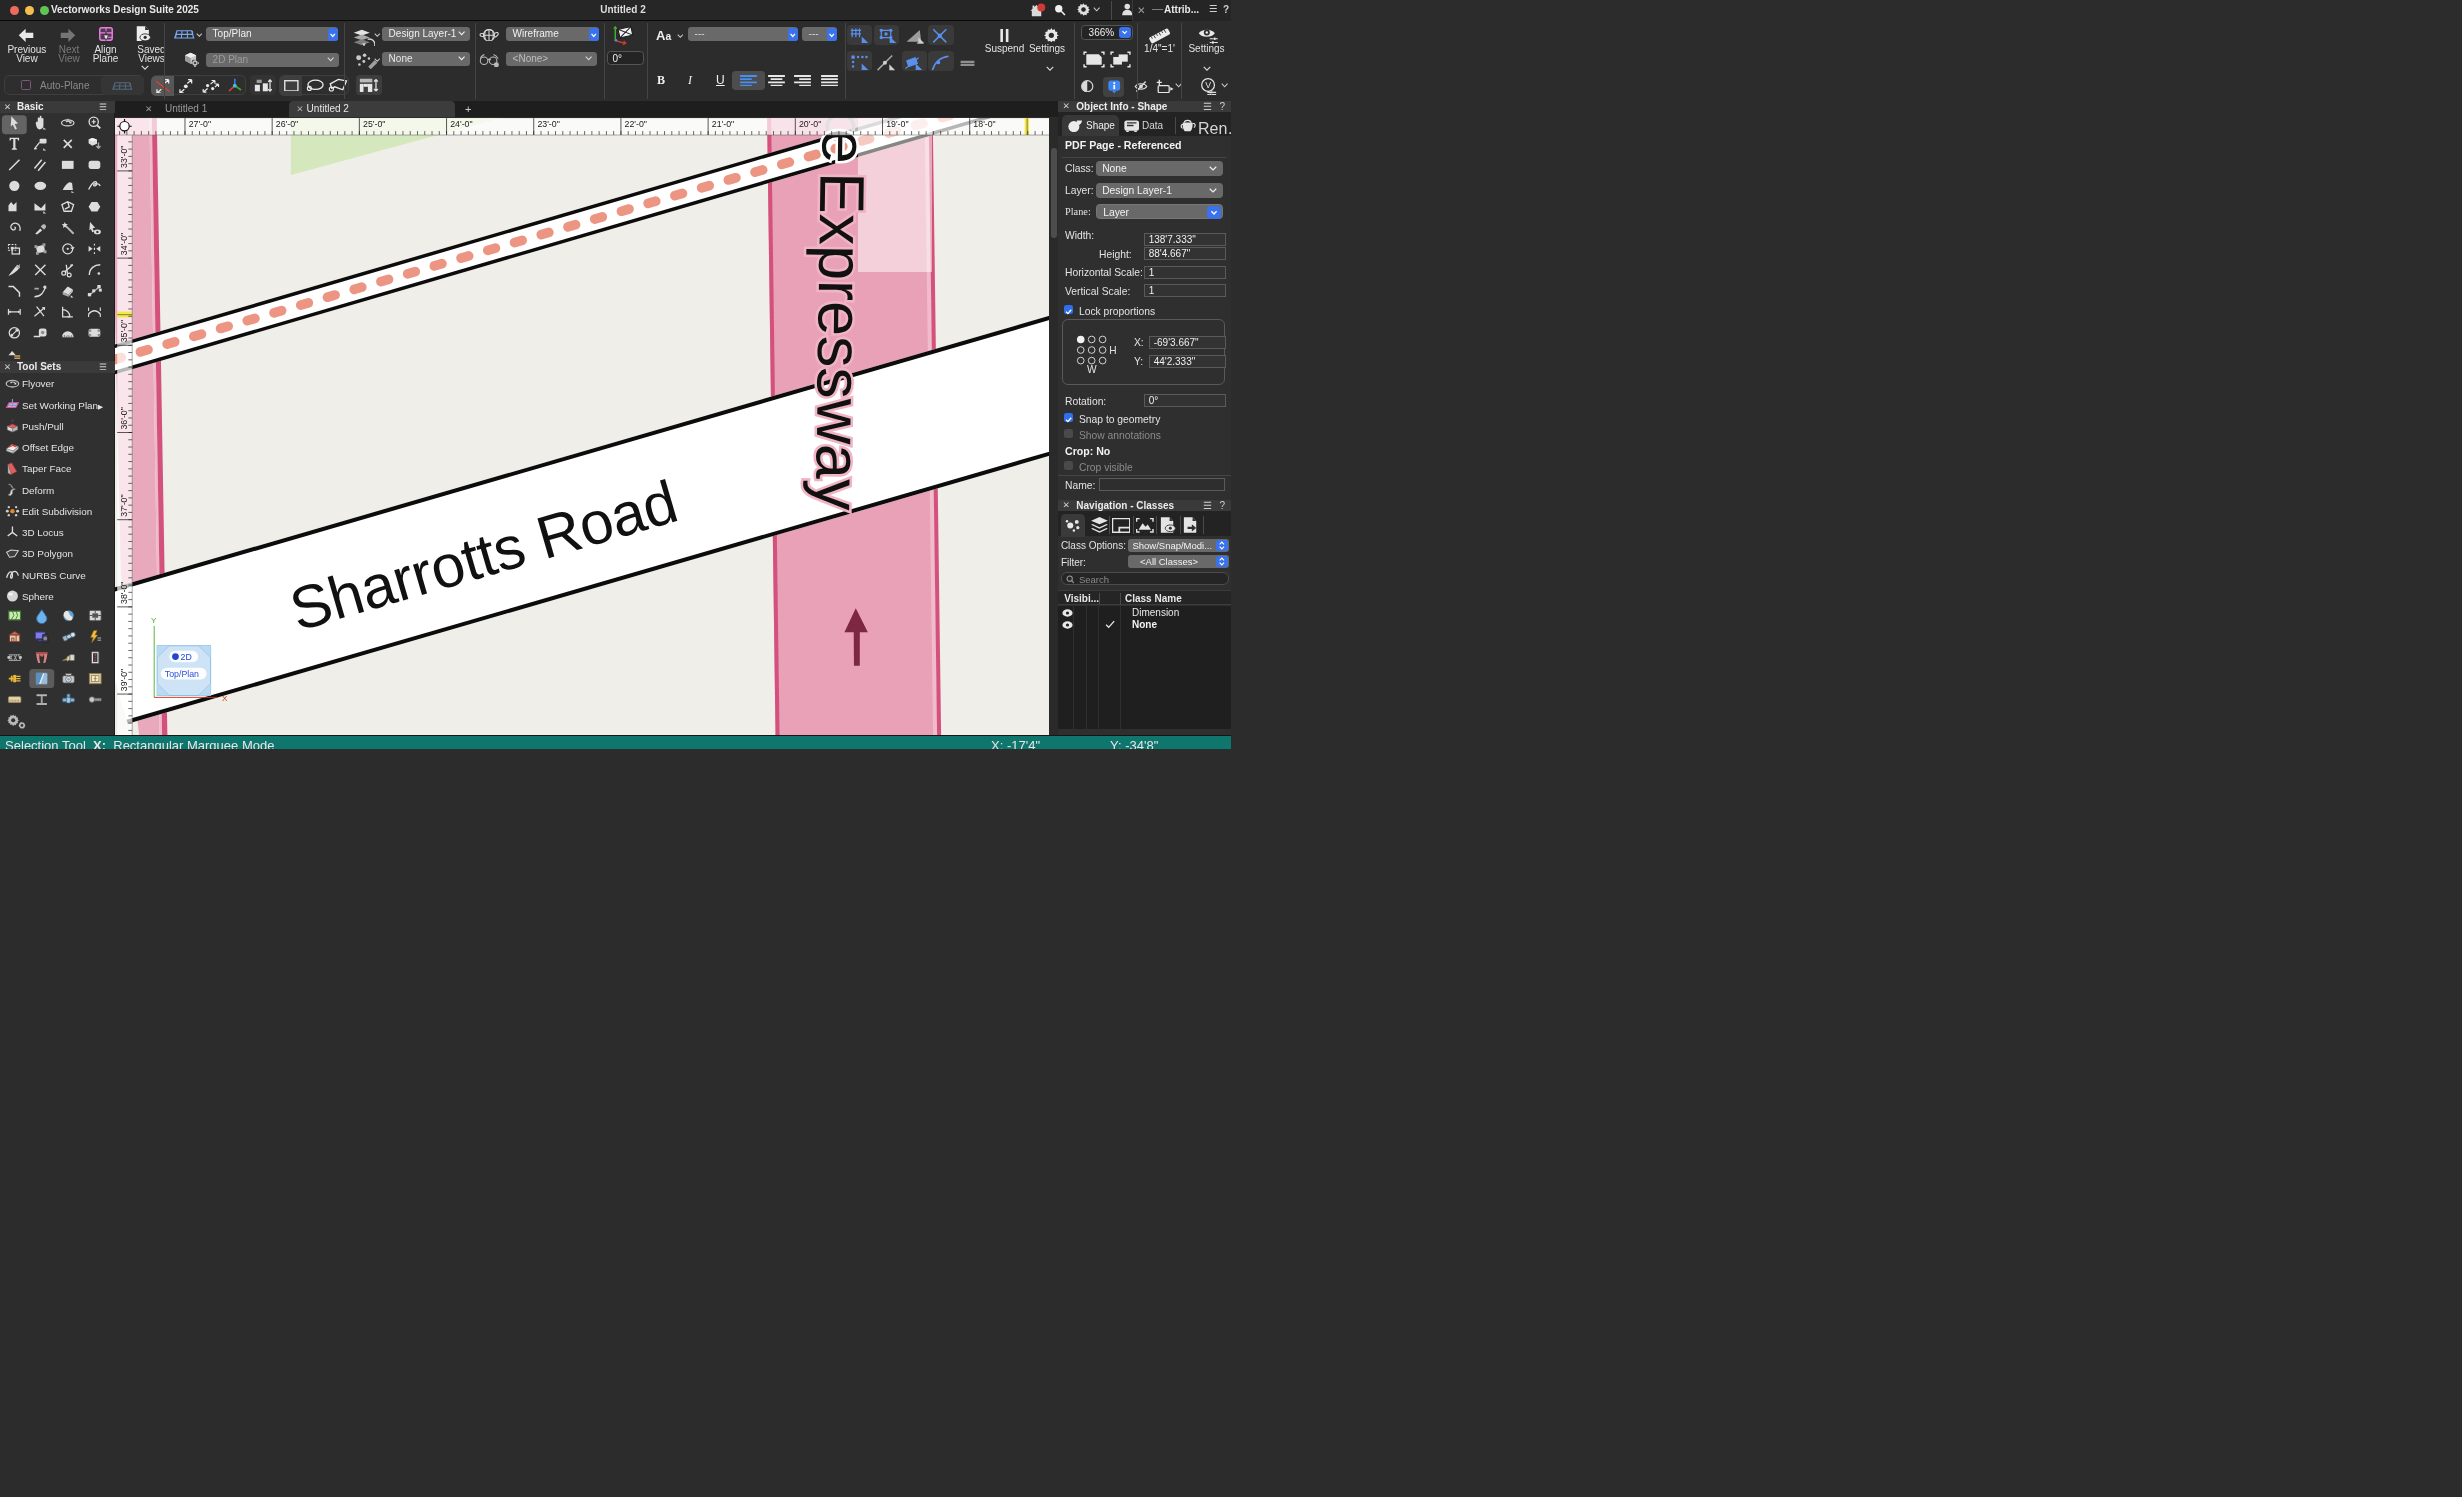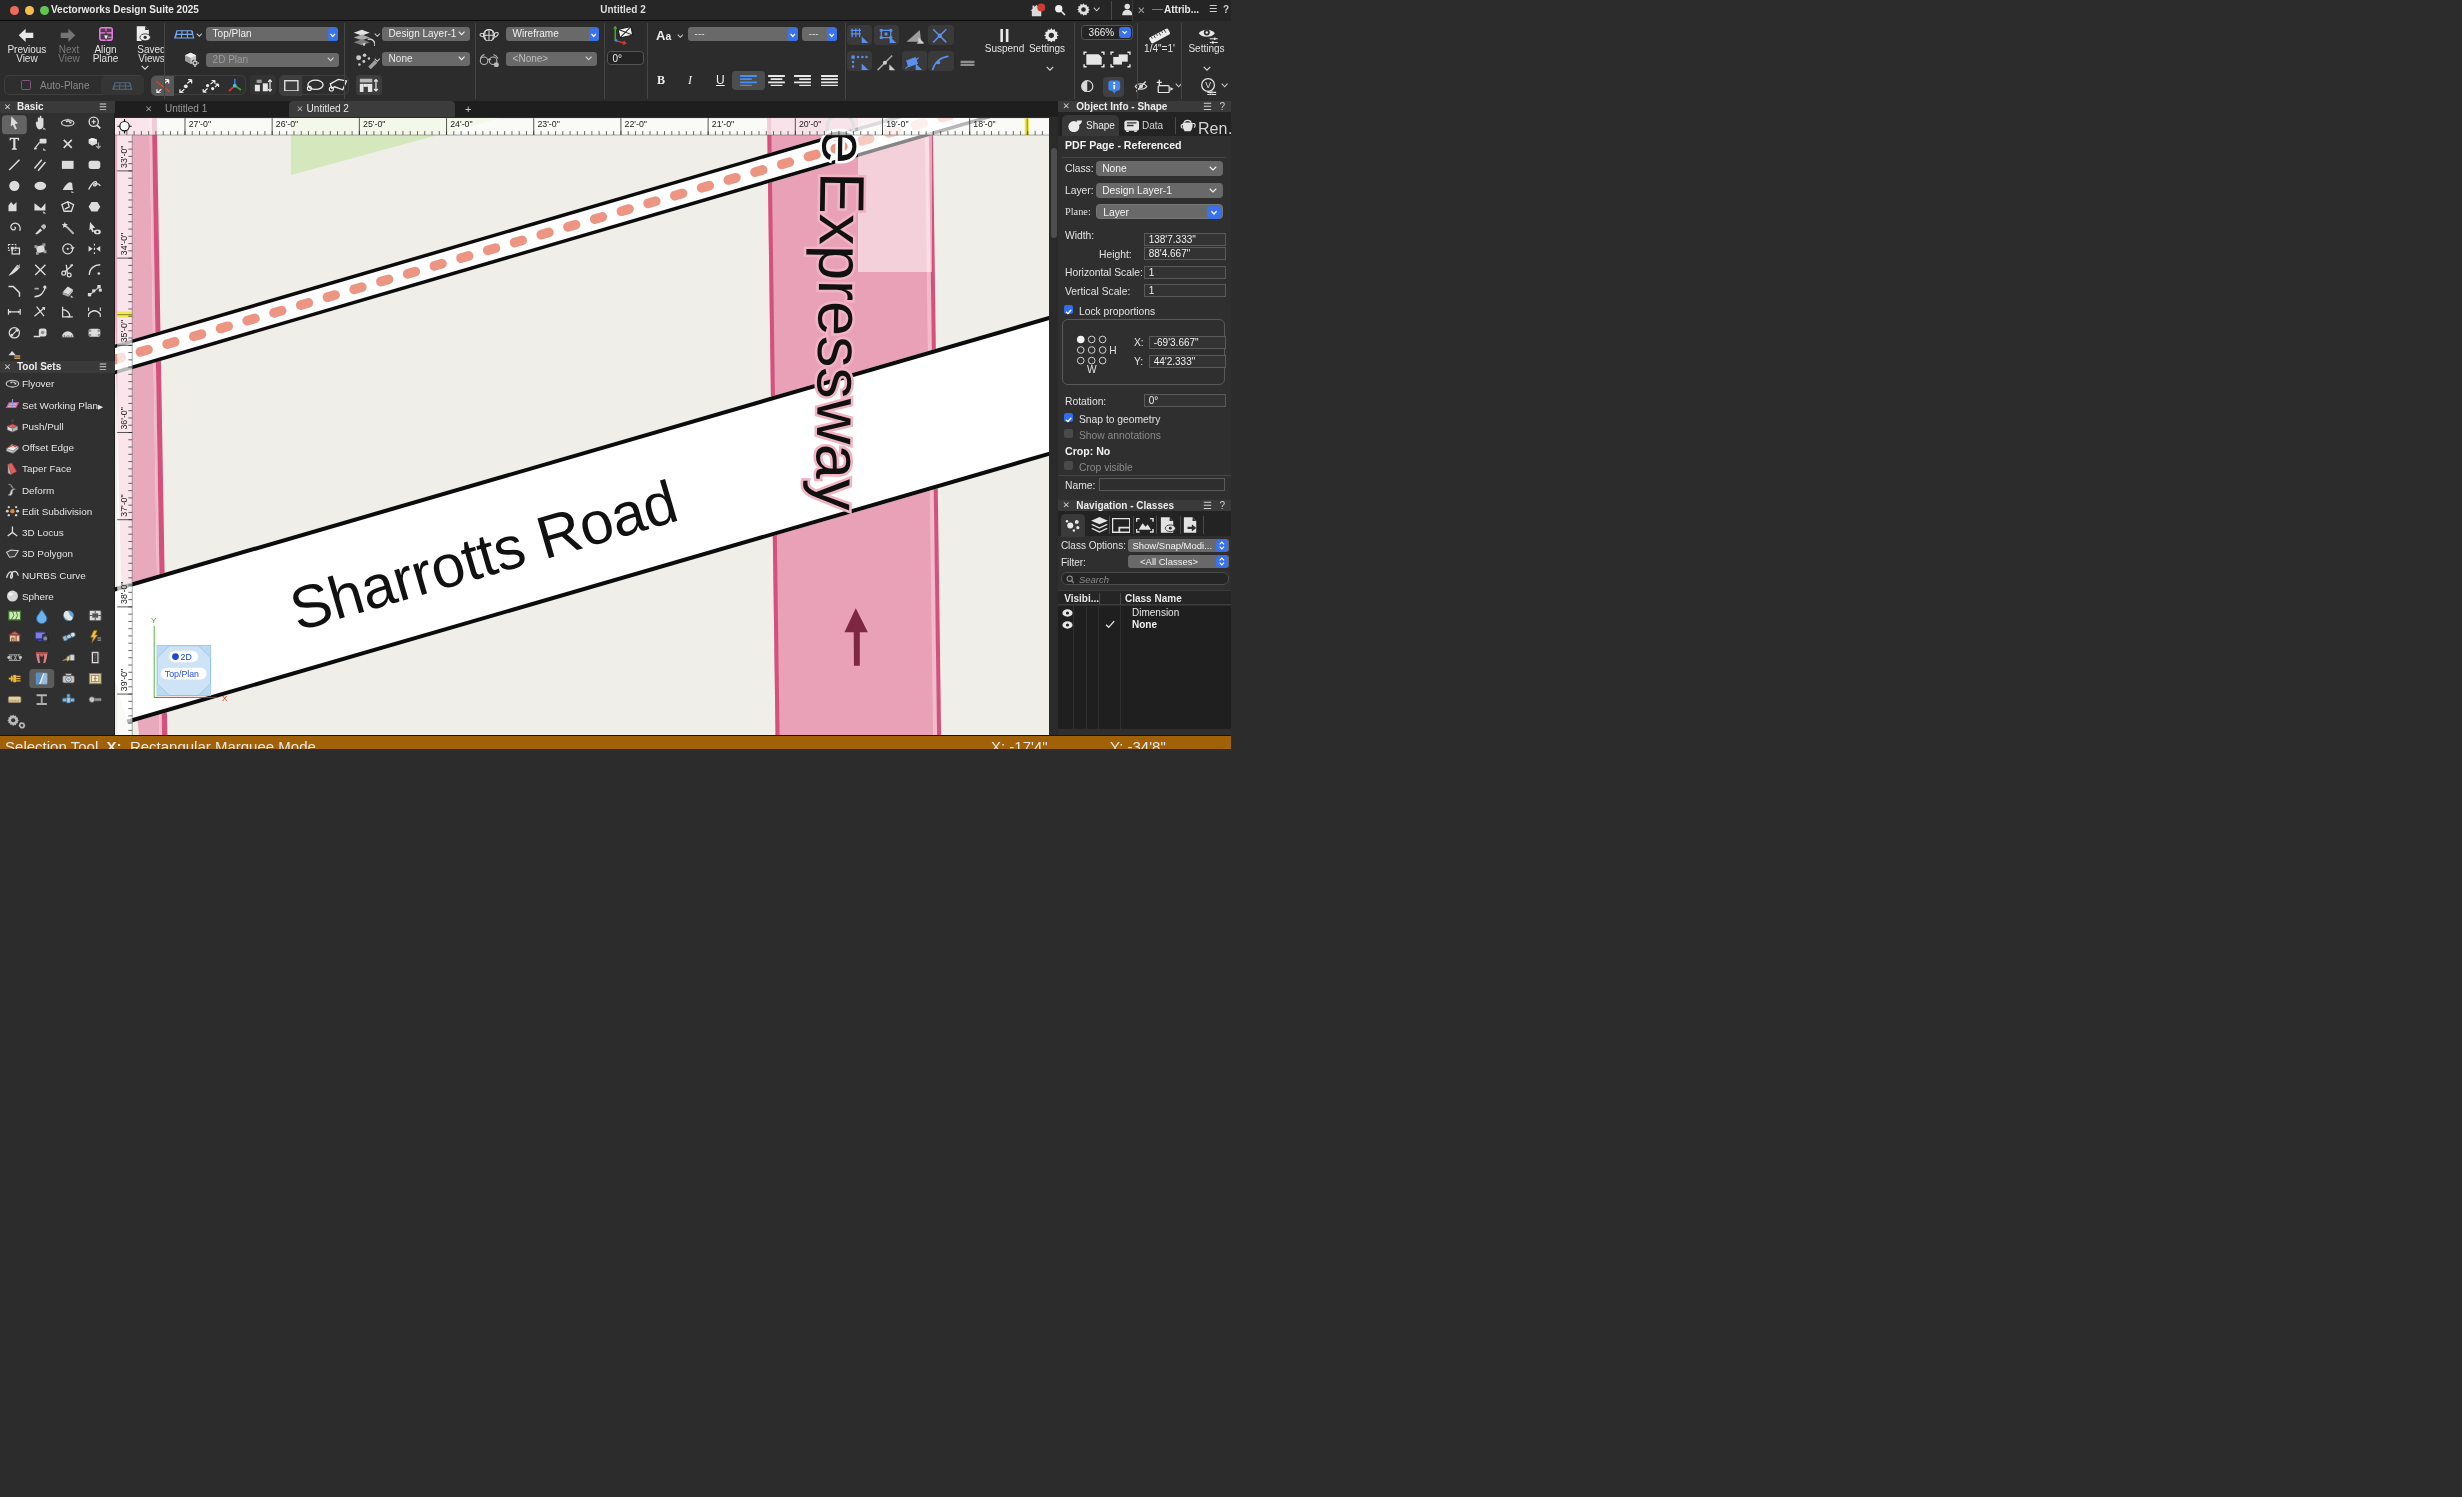--- a/index.html
+++ b/index.html
@@ -44,22 +44,22 @@
   .rowlab { position:absolute; left:7px; font-size:10.3px; color:#e3e3e3; }
   .grayrow { color:#8b8b8b !important; }
   .pfield { position:absolute; left:112px; width:82px; height:12.5px; background:#333;
      border:0.7px solid #5a5a5a; color:#f0f0f0; font-size:10px; line-height:11.7px; padding-left:3.7px; }
   .pdd { position:absolute; left:38px; width:127px; height:15px; background:#696969; border-radius:3.7px;
      color:#f2f2f2; font-size:10.3px; line-height:15px; padding-left:6.2px;}
   .cbox { position:absolute; width:9.2px; height:9.2px; border-radius:2.2px; }
   .cbox.on { background:#2f6fed; }
   .cbox.off { background:#4a4a4a; }
   
-  #statusbar { position:absolute; left:0; top:735px; width:1231px; height:13.6px; background:#a16207;
-     border-top:0.7px solid #161616; color:#e6e6e6; font-size:15px; }
+  #statusbar { position:absolute; left:0; top:735px; width:1231px; height:13.6px; background:#0f766e;
+     border-top:0.7px solid #161616; color:#e6e6e6; font-size:13px; }
   
   #scrollcol { position:absolute; left:1049px; top:118px; width:9.5px; height:618px; background:#2a2a2a; }
   #scrollthumb { position:absolute; left:1.8px; top:30px; width:5.9px; height:90px; background:#4d4d4d; border-radius:2.9px;}
 </style>
 </head>
 <body>
 <div id="stage">
 
   <div id="titlebar">
     <div class="tl" style="left:10.3px; background:#ec6a5e;"></div>
@@ -1166,21 +1166,21 @@
     <div class="abs" style="left:2.9px;top:439px;color:#e3e3e3;font-size:10px;">Class Options:</div>
     <div class="abs" style="left:70px;top:438px;width:101px;height:13px;background:#696969;border-radius:2.9px;color:#f2f2f2;font-size:9.5px;line-height:13px;padding-left:4.4px;">Show/Snap/Modi...
       <div class="abs" style="right:1.1px;top:1.1px;width:11.7px;height:11px;background:#3a72ec;border-radius:2.6px;"><svg width="11.7" height="11" viewBox="0 0 16 15">
             <path d="M5 6 L8 2.8 L11 6 M5 9 L8 12.2 L11 9" stroke="#fff" stroke-width="1.5" fill="none"></path>
           </svg></div></div>
     <div class="abs" style="left:2.9px;top:456px;color:#e3e3e3;font-size:10px;">Filter:</div>
     <div class="abs" style="left:70px;top:454px;width:101px;height:13px;background:#696969;border-radius:2.9px;color:#f2f2f2;font-size:9.5px;line-height:13px;padding-left:12px;">&lt;All Classes&gt;
       <div class="abs" style="right:1.1px;top:1.1px;width:11.7px;height:11px;background:#3a72ec;border-radius:2.6px;"><svg width="11.7" height="11" viewBox="0 0 16 15">
             <path d="M5 6 L8 2.8 L11 6 M5 9 L8 12.2 L11 9" stroke="#fff" stroke-width="1.5" fill="none"></path>
           </svg></div></div>
-    <div class="abs" style="left:2.9px;top:471px;width:168px;height:13px;background:#252525;border:0.7px solid #4c4c4c;border-radius:6px;font-style:italic;">
+    <div class="abs" style="left:2.9px;top:471px;width:168px;height:13px;background:#252525;border:0.7px solid #4c4c4c;border-radius:6px;">
       <svg class="abs" style="left:3.7px;top:2.2px" width="8.8" height="8.8" viewBox="0 0 12 12">
           <circle cx="5" cy="5" r="3.6" fill="none" stroke="#9a9a9a" stroke-width="1.4"></circle>
           <path d="M7.7 7.7 L11 11" stroke="#9a9a9a" stroke-width="1.6"></path>
         </svg>
       <span style="position:absolute;left:17px;top:1.1px;color:#8b8b8b;font-size:9.5px;">Search</span>
       </div>
     <div class="abs" style="left:0;top:489px;width:173px;height:15.4px;background:#252525;border-top:0.7px solid #3c3c3c;border-bottom:0.7px solid #3c3c3c;">
       <span style="position:absolute;left:6.2px;top:1.8px;color:#e8e8e8;font-size:10px;font-weight:700;">Visibi...</span>
       <div class="abs" style="left:41px;top:1.5px;width:0.7px;height:12.5px;background:#4a4a4a;"></div>
       <div class="abs" style="left:62px;top:1.5px;width:0.7px;height:12.5px;background:#4a4a4a;"></div>

